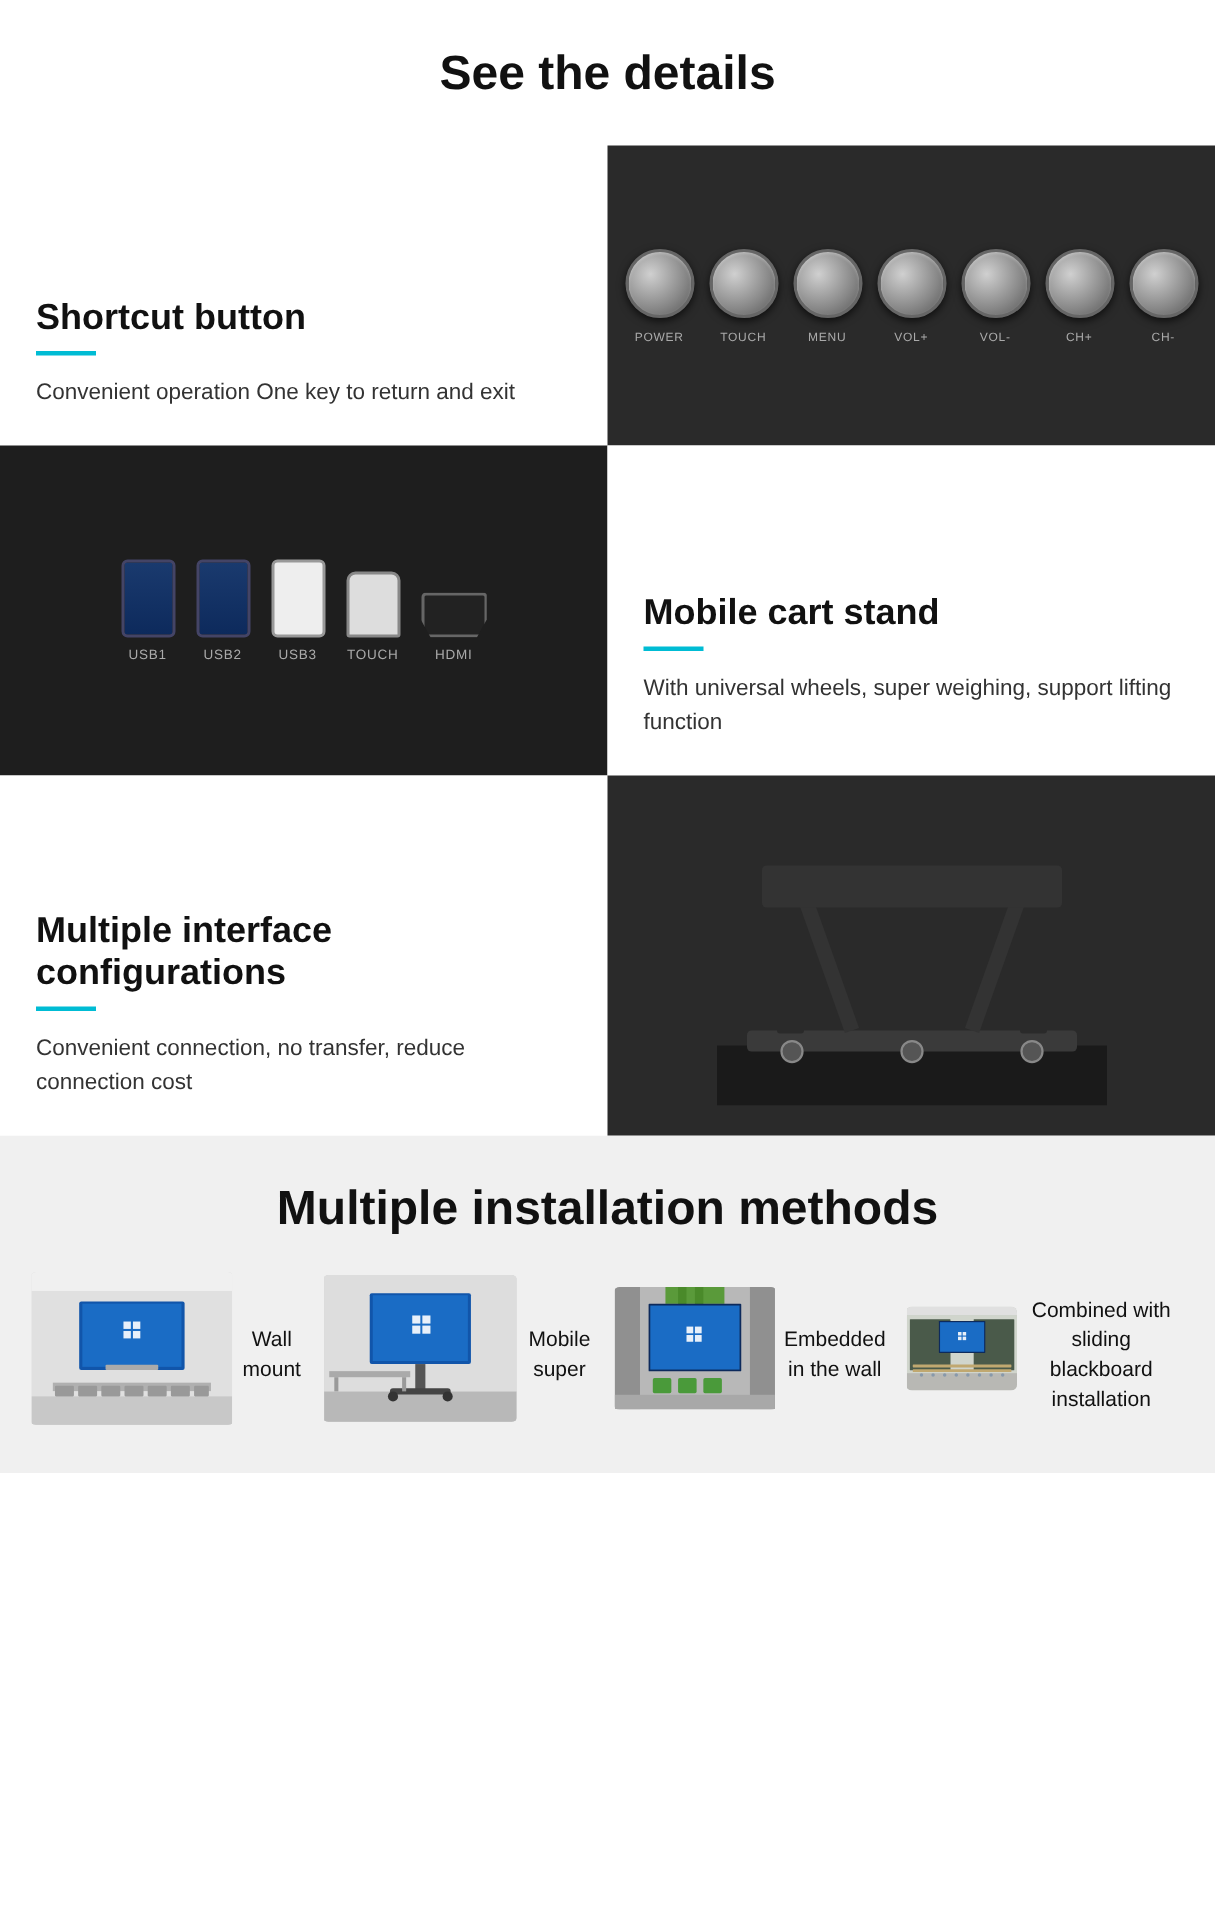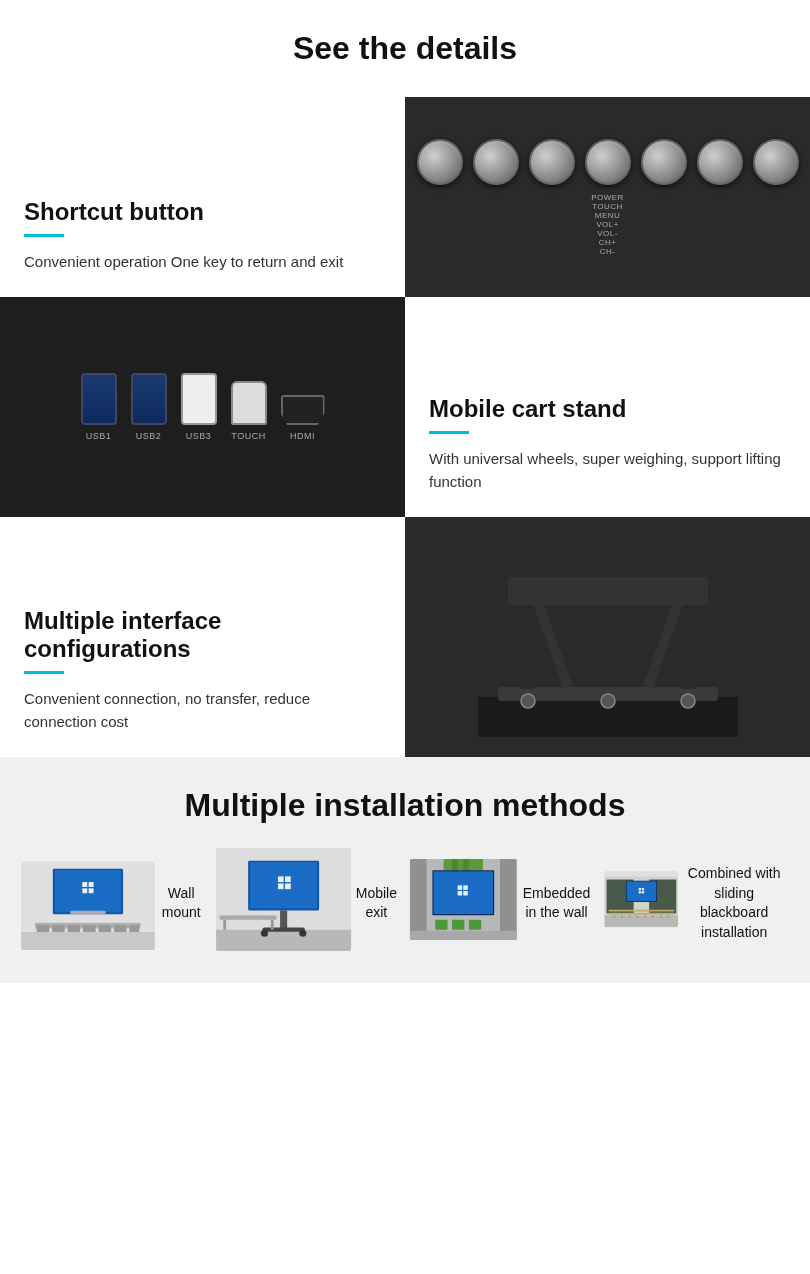--- a/index.html
+++ b/index.html
@@ -85,22 +85,22 @@
     .hw-button {
       width: 46px;
       height: 46px;
       border-radius: 50%;
       background: radial-gradient(circle at 35% 35%, #d0d0d0, #888 60%, #555);
       border: 2px solid #666;
       box-shadow: 0 2px 6px rgba(0,0,0,0.7), inset 0 1px 2px rgba(255,255,255,0.3);
     }
     .buttons-labels {
       display: flex;
+      gap: 10px;
       margin-top: 8px;
-      flex-direction: column;
     }
     .btn-label {
       width: 46px;
       text-align: center;
       font-size: 8px;
       color: #aaa;
       letter-spacing: 0.5px;
     }
 
     
@@ -378,21 +378,21 @@
           <rect x="65" y="112" width="60" height="6" rx="3" fill="#444"></rect>
 
           <circle cx="68" cy="120" r="5" fill="#333"></circle>
           <circle cx="122" cy="120" r="5" fill="#333"></circle>
 
           <rect x="5" y="95" width="80" height="6" fill="#aaa"></rect>
           <rect x="10" y="101" width="4" height="14" fill="#999"></rect>
           <rect x="77" y="101" width="4" height="14" fill="#999"></rect>
         </svg>
       </div>
-      <span class="install-label">Mobile exit</span>
+      <span class="install-label">Mobile super</span>
     </div>
 
     <div class="install-item">
       <div class="install-img-box">
         <svg width="100%" height="100%" viewBox="0 0 190 145">
           <rect width="190" height="145" fill="#c0c0c0"></rect>
 
           <rect x="0" y="0" width="30" height="145" fill="#909090"></rect>
           <rect x="160" y="0" width="30" height="145" fill="#909090"></rect>
 

